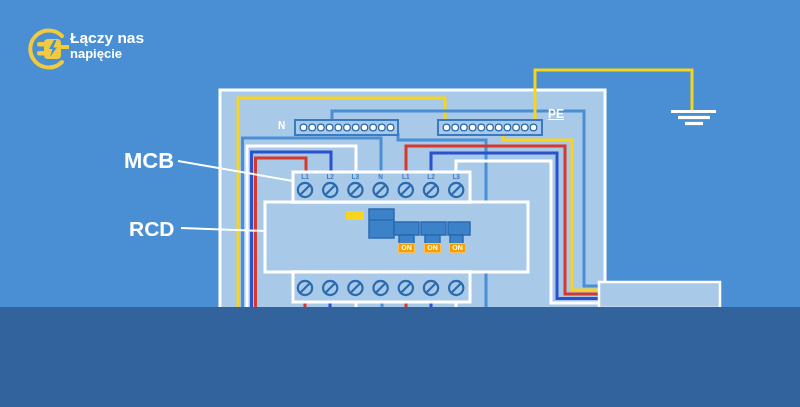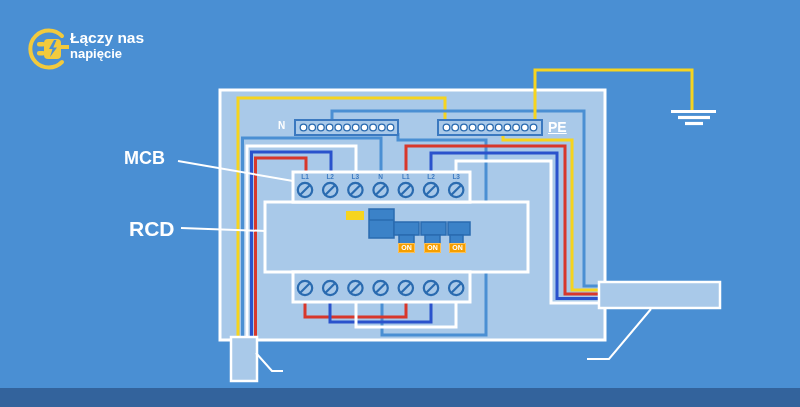--- a/index.html
+++ b/index.html
@@ -1,32 +1,32 @@
 <!DOCTYPE html>
 <html><head>
 <meta charset="utf-8">
 <style>
   html,body{margin:0;padding:0;background:#33639c;}
   .stage{
-    position:relative;width:800px;height:388px;overflow:hidden;
+    position:relative;width:800px;height:307px;overflow:hidden;
     background:#4a8fd3;
     font-family:"Liberation Sans","DejaVu Sans",sans-serif;
     -webkit-font-smoothing:antialiased;
   }
   .stage svg{position:absolute;left:0;top:0;}
   .txt{position:absolute;color:#fff;font-weight:bold;white-space:nowrap;}
   .title{left:213px;top:30px;font-size:17px;letter-spacing:1.3px;}
   .logo-l1{left:70px;top:30px;font-size:15.5px;line-height:16px;}
   .logo-l2{left:70px;top:46px;font-size:13px;line-height:16px;}
-  .lbl-mcb{left:124px;top:148px;font-size:18px;}
+  .lbl-mcb{left:124px;top:148px;font-size:22px;}
   .lbl-rcd{left:129px;top:217px;font-size:21px;}
   .lbl-zas{left:285px;top:360px;font-size:17px;}
   .lbl-sil{left:484px;top:349px;font-size:17px;}
   .lbl-n{left:278px;top:120px;font-size:10px;}
-  .lbl-pe{left:548px;top:119px;font-size:14px;text-decoration:underline;}
+  .lbl-pe{left:548px;top:107px;font-size:12px;text-decoration:underline;}
   .tlabel{position:absolute;top:173px;width:16px;text-align:center;
           font-size:6.5px;font-weight:bold;color:#3b79c0;}
   .onbadge{position:absolute;top:243px;width:17px;height:10px;background:#f59f00;
            color:#fff;font-size:7px;font-weight:bold;text-align:center;
            line-height:10px;border-radius:1px;box-shadow:0 0 0 1px #fbc15e inset;}
 </style>
 </head>
 <body>
 
 <div class="stage">

